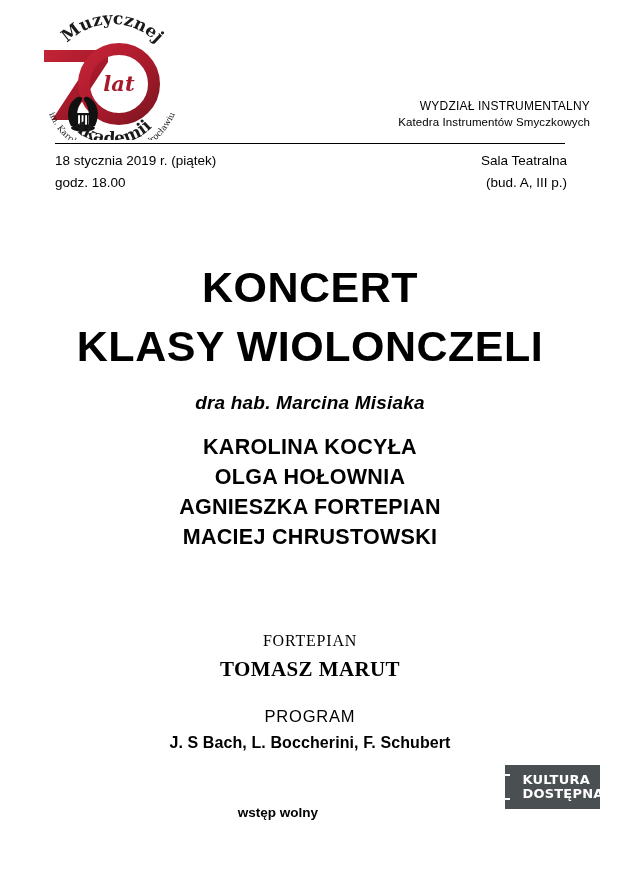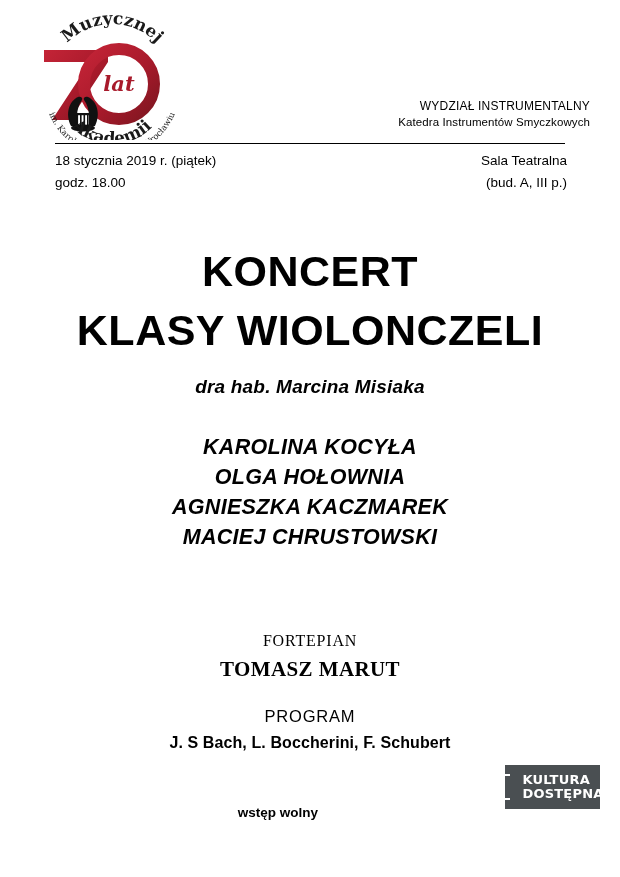--- a/index.html
+++ b/index.html
@@ -79,21 +79,21 @@
   .info-left, .info-right {
     font-size: 13.5px;
     line-height: 1.62;
   }
   .info-right { text-align: right; }
 
   
   .title-block {
     position: absolute;
     left: 0;
-    top: 248px;
+    top: 264px;
     width: 620px;
     text-align: center;
   }
   .title-main1 {
     font-size: 43px;
     font-weight: bold;
     letter-spacing: 0.5px;
     line-height: 1.08;
   }
   .title-main2 {
@@ -117,21 +117,20 @@
     left: 0;
     top: 433px;
     width: 620px;
     text-align: center;
   }
   .performer {
     font-size: 21.5px;
     font-weight: bold;
     line-height: 1.39;
     letter-spacing: 0.3px;
-    font-style: italic;
   }
 
   
   .piano-block {
     position: absolute;
     left: 0;
     top: 632px;
     width: 620px;
     text-align: center;
     font-family: Liberation Serif, serif;
@@ -285,21 +284,21 @@
 
   <div class="title-block">
     <div class="title-main1">KONCERT</div>
     <div class="title-main2">KLASY WIOLONCZELI</div>
     <div class="title-sub">dra hab. Marcina Misiaka</div>
   </div>
 
   <div class="performers">
     <div class="performer">KAROLINA KOCYŁA</div>
     <div class="performer">OLGA HOŁOWNIA</div>
-    <div class="performer">AGNIESZKA KACZMAREK</div>
+    <div class="performer">AGNIESZKA FORTEPIAN</div>
     <div class="performer">MACIEJ CHRUSTOWSKI</div>
   </div>
 
   <div class="piano-block">
     <div class="piano-label">FORTEPIAN</div>
     <div class="piano-name">TOMASZ MARUT</div>
   </div>
 
   <div class="program-block">
     <div class="program-label">PROGRAM</div>

